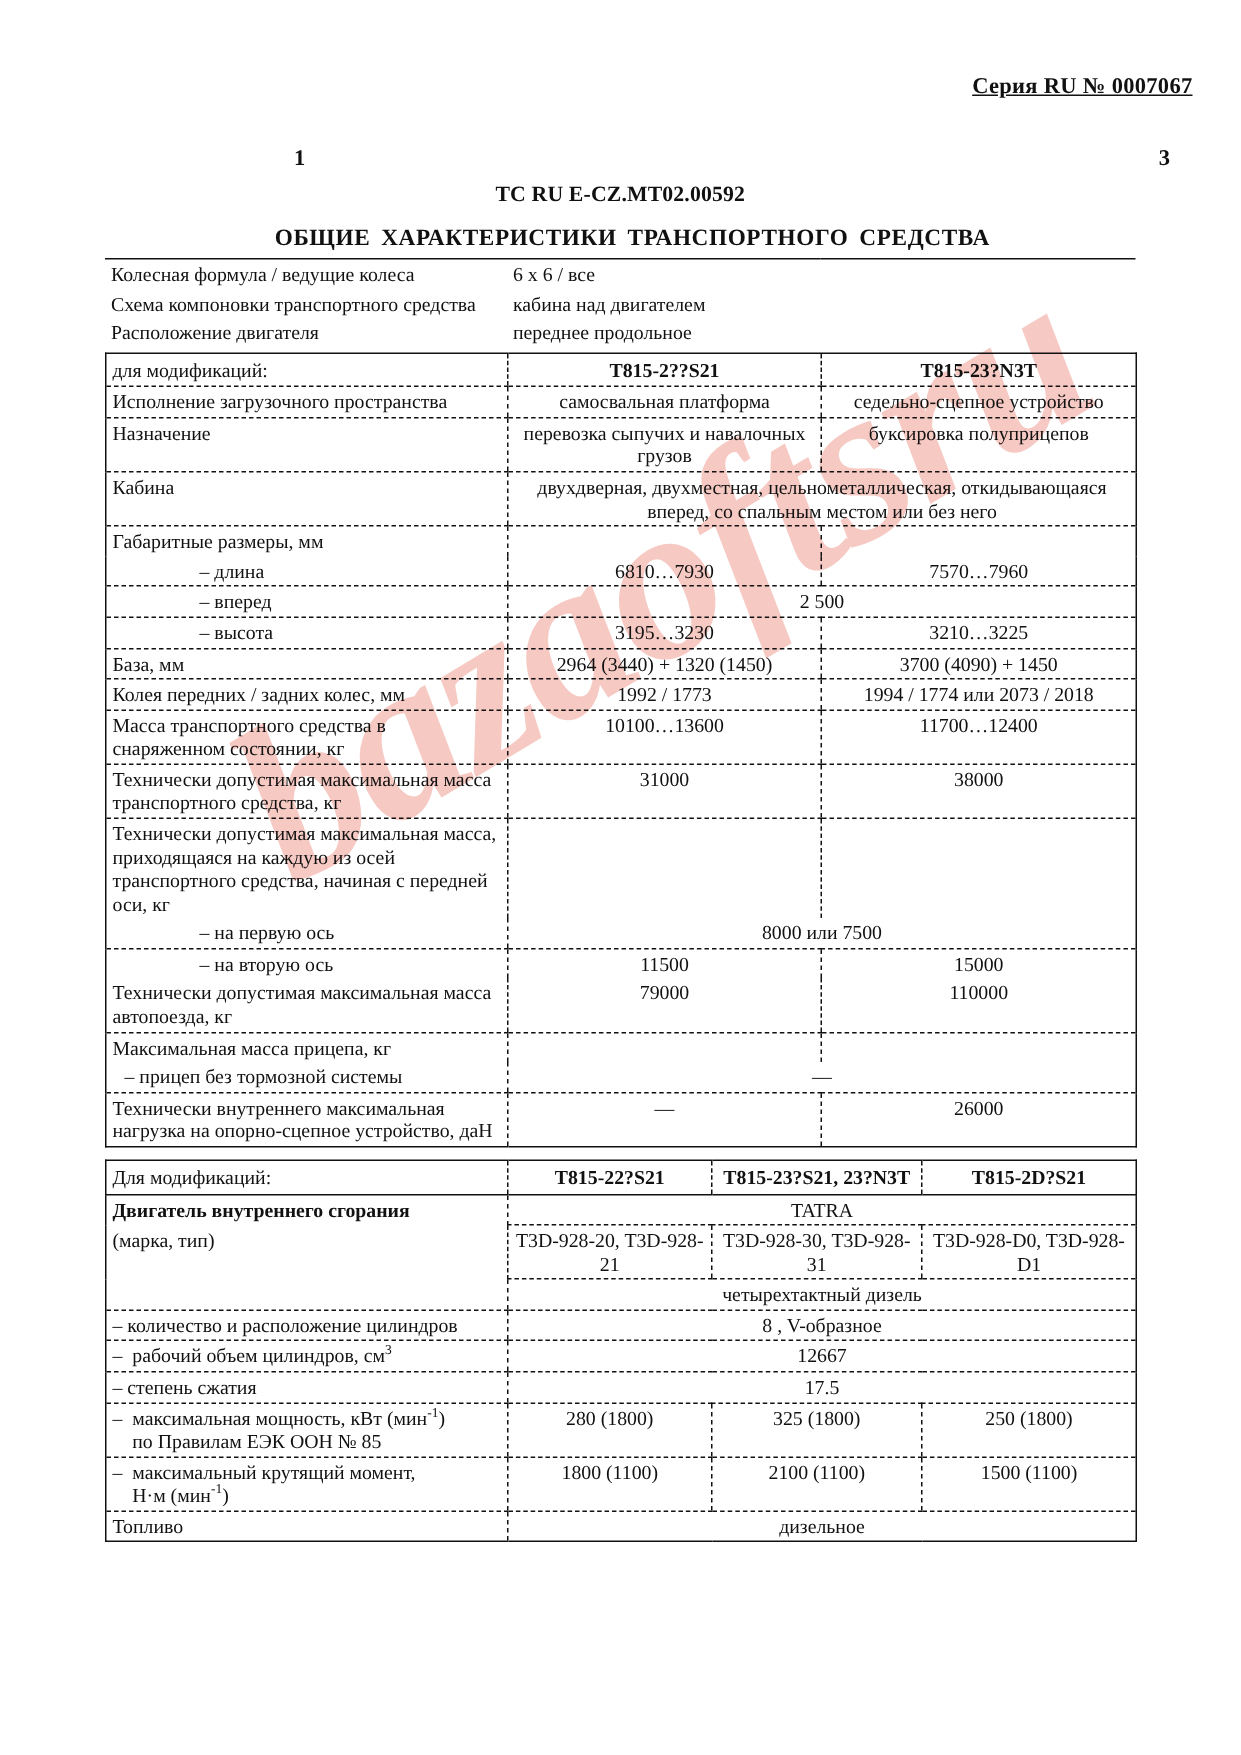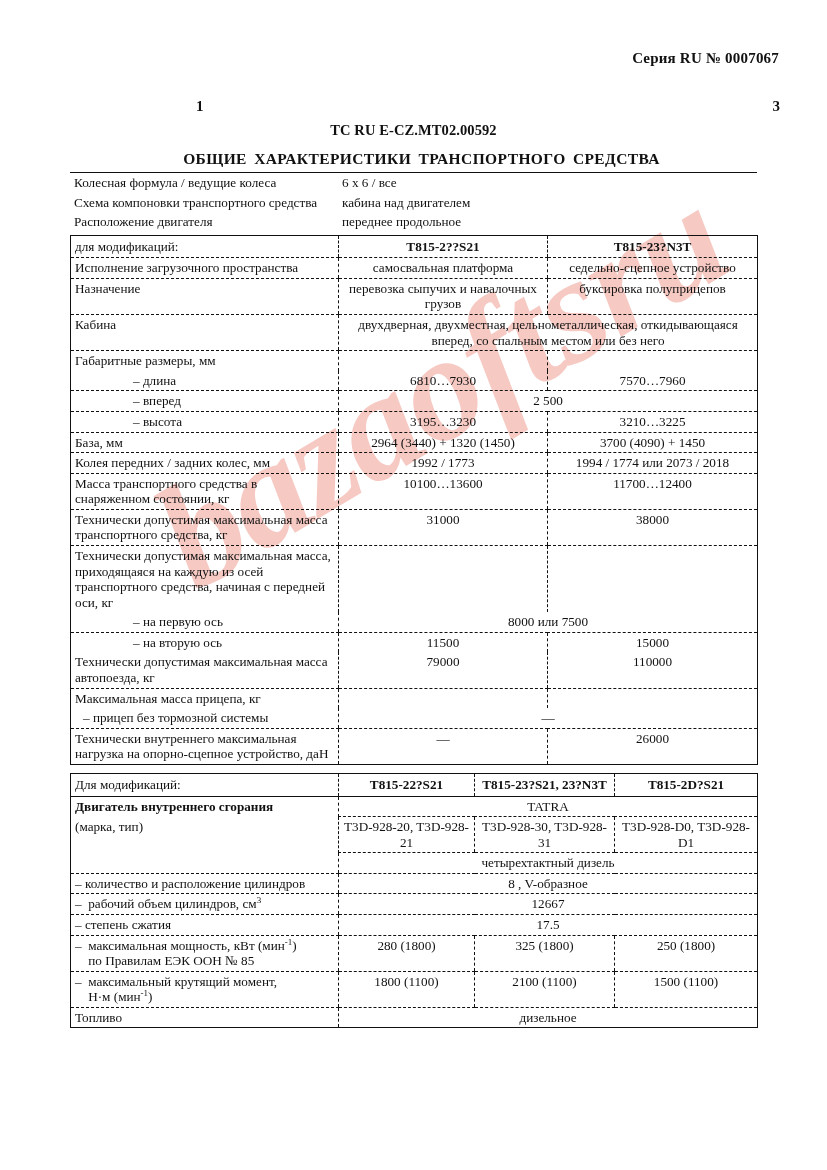--- a/index.html
+++ b/index.html
@@ -35,24 +35,25 @@
     letter-spacing:-2px;
     pointer-events:none;
     z-index:5;
     user-select:none;
   }
 
   .content{position:relative;z-index:10;}
 
   
   .serial{
-    position:absolute; right:48px; top:50px;
+    position:absolute; right:32px; top:50px;
     font-weight:bold; font-size:15px;
     letter-spacing:.2px;
     white-space:nowrap;
+    text-decoration:underline;
   }
   .pg-left{position:absolute;left:196px;top:98px;font-weight:bold;font-size:15px;}
   .pg-right{position:absolute;right:47px;top:98px;font-weight:bold;font-size:15px;}
   .cert-no{
     position:absolute;left:0;right:0;top:122px;
     text-align:center;font-weight:bold;font-size:14.5px;
     letter-spacing:.1px;
     font-family:Liberation Serif, serif;
   }
   .doc-title{

